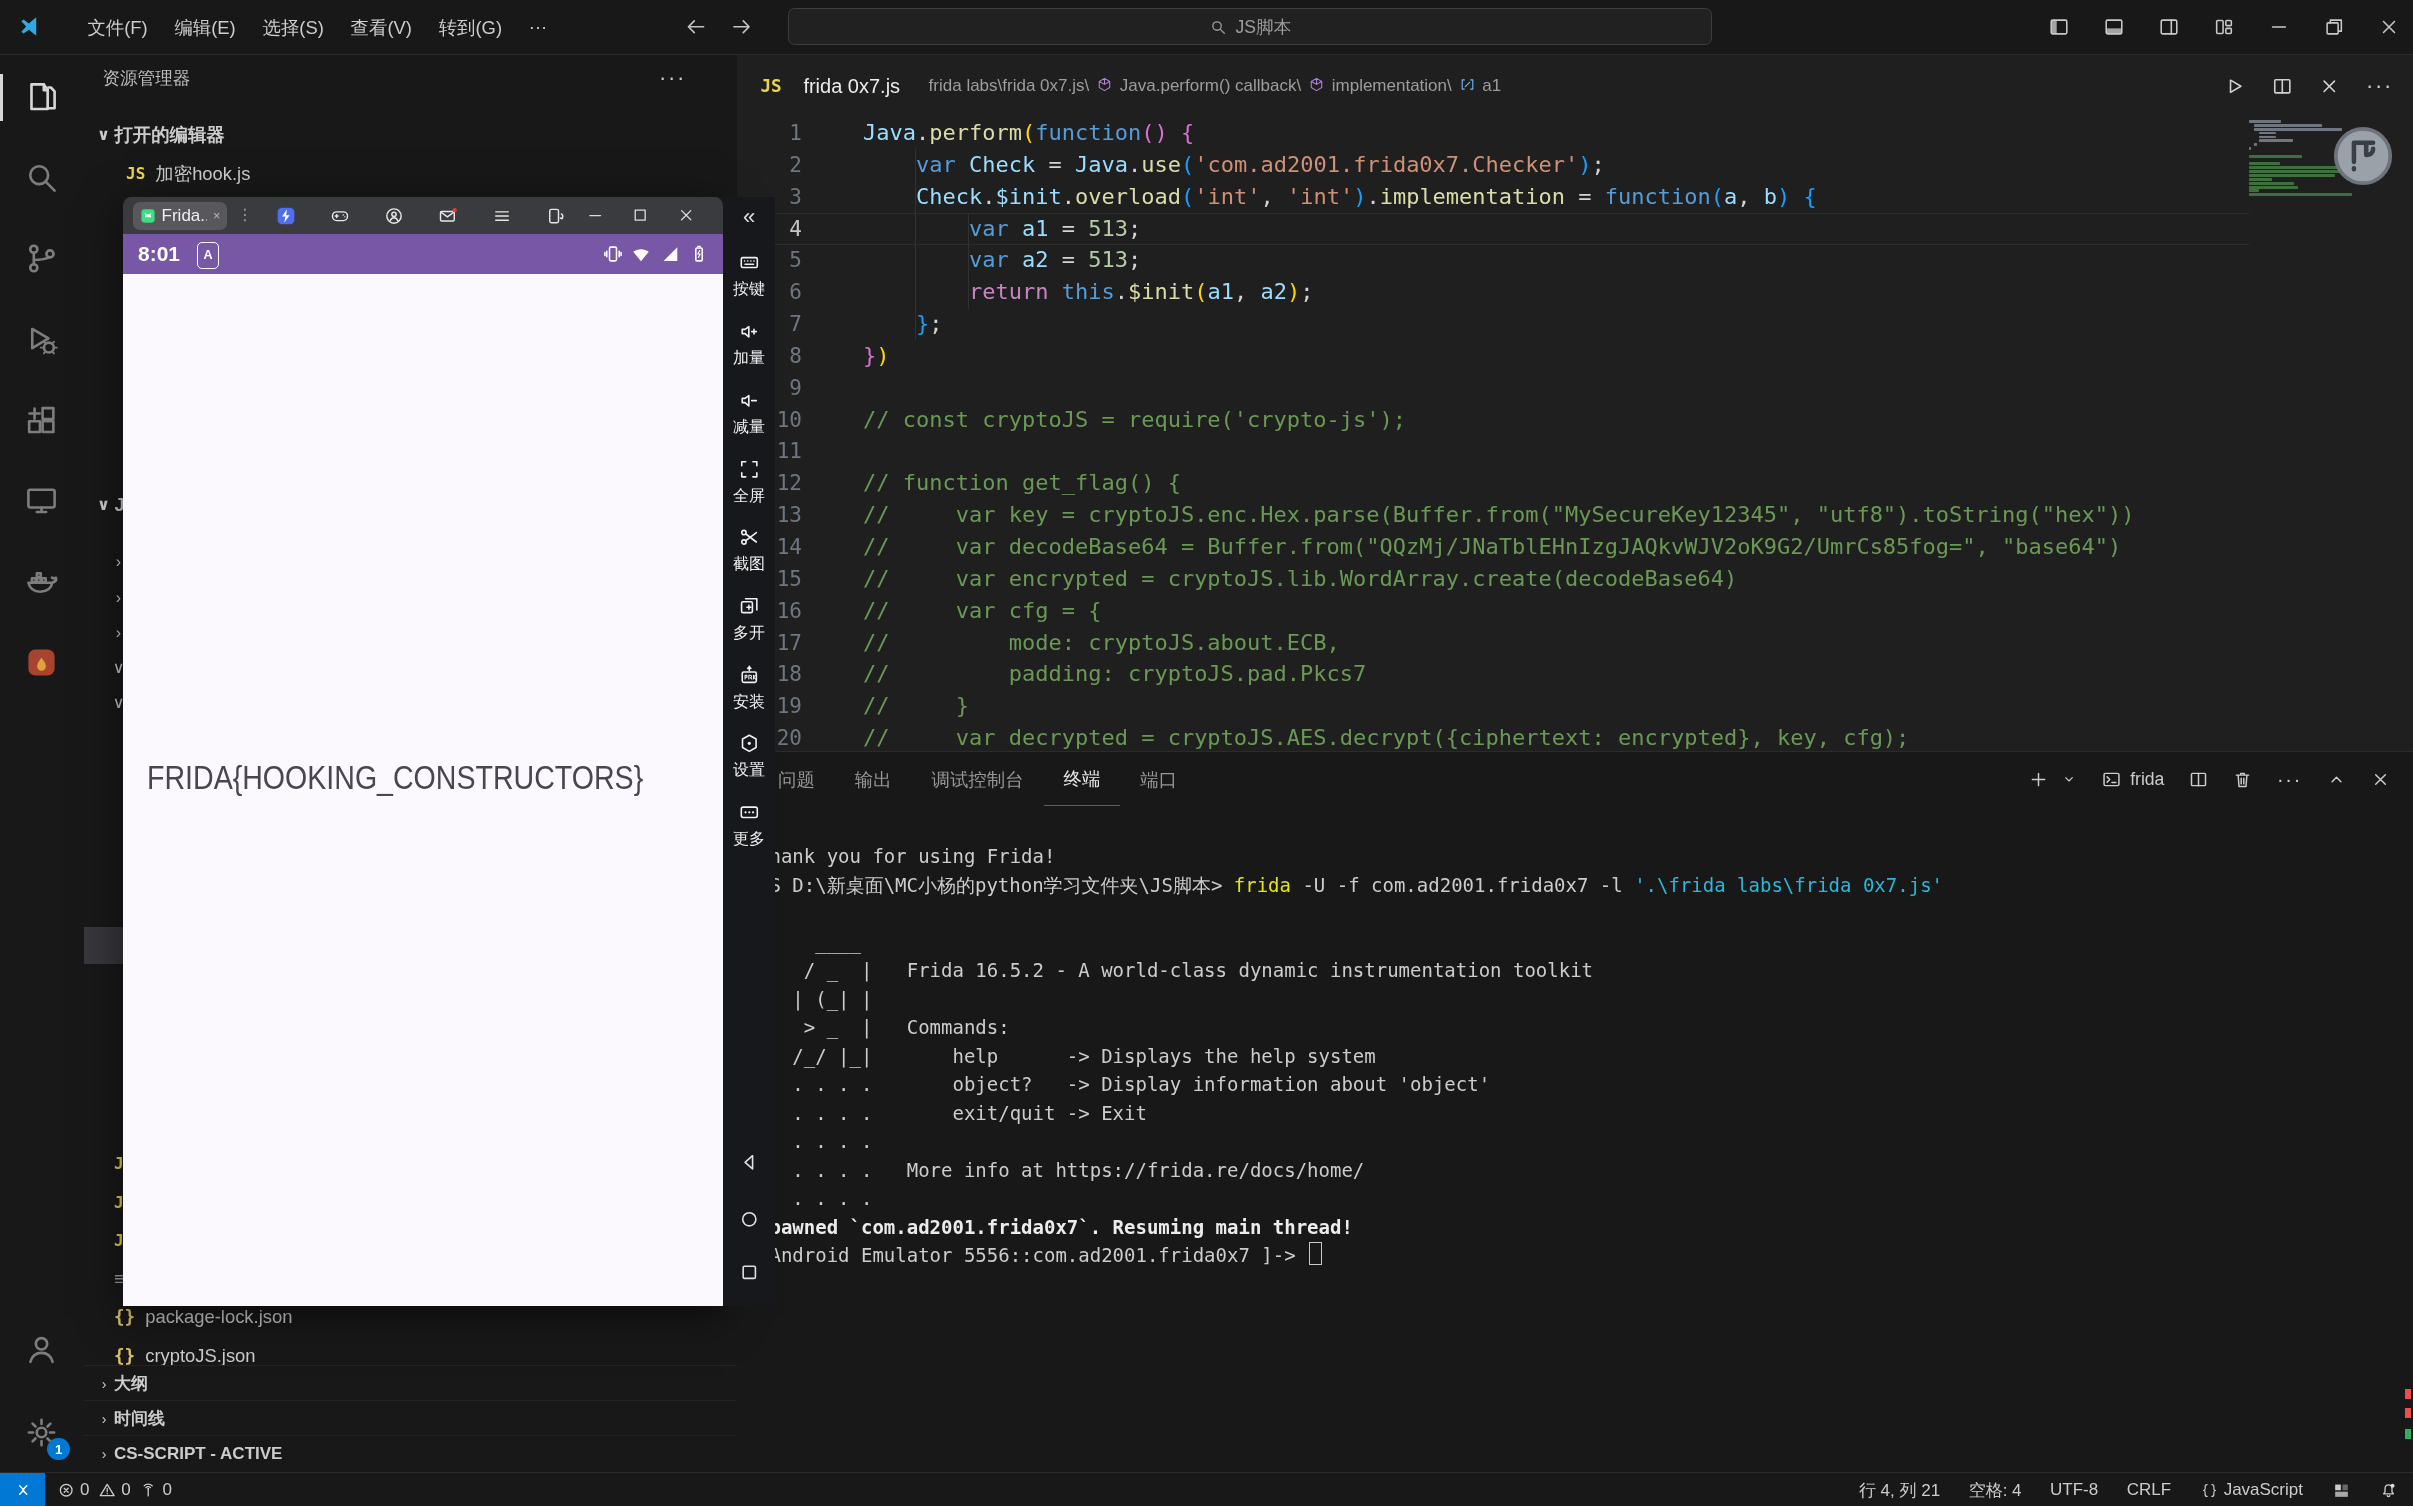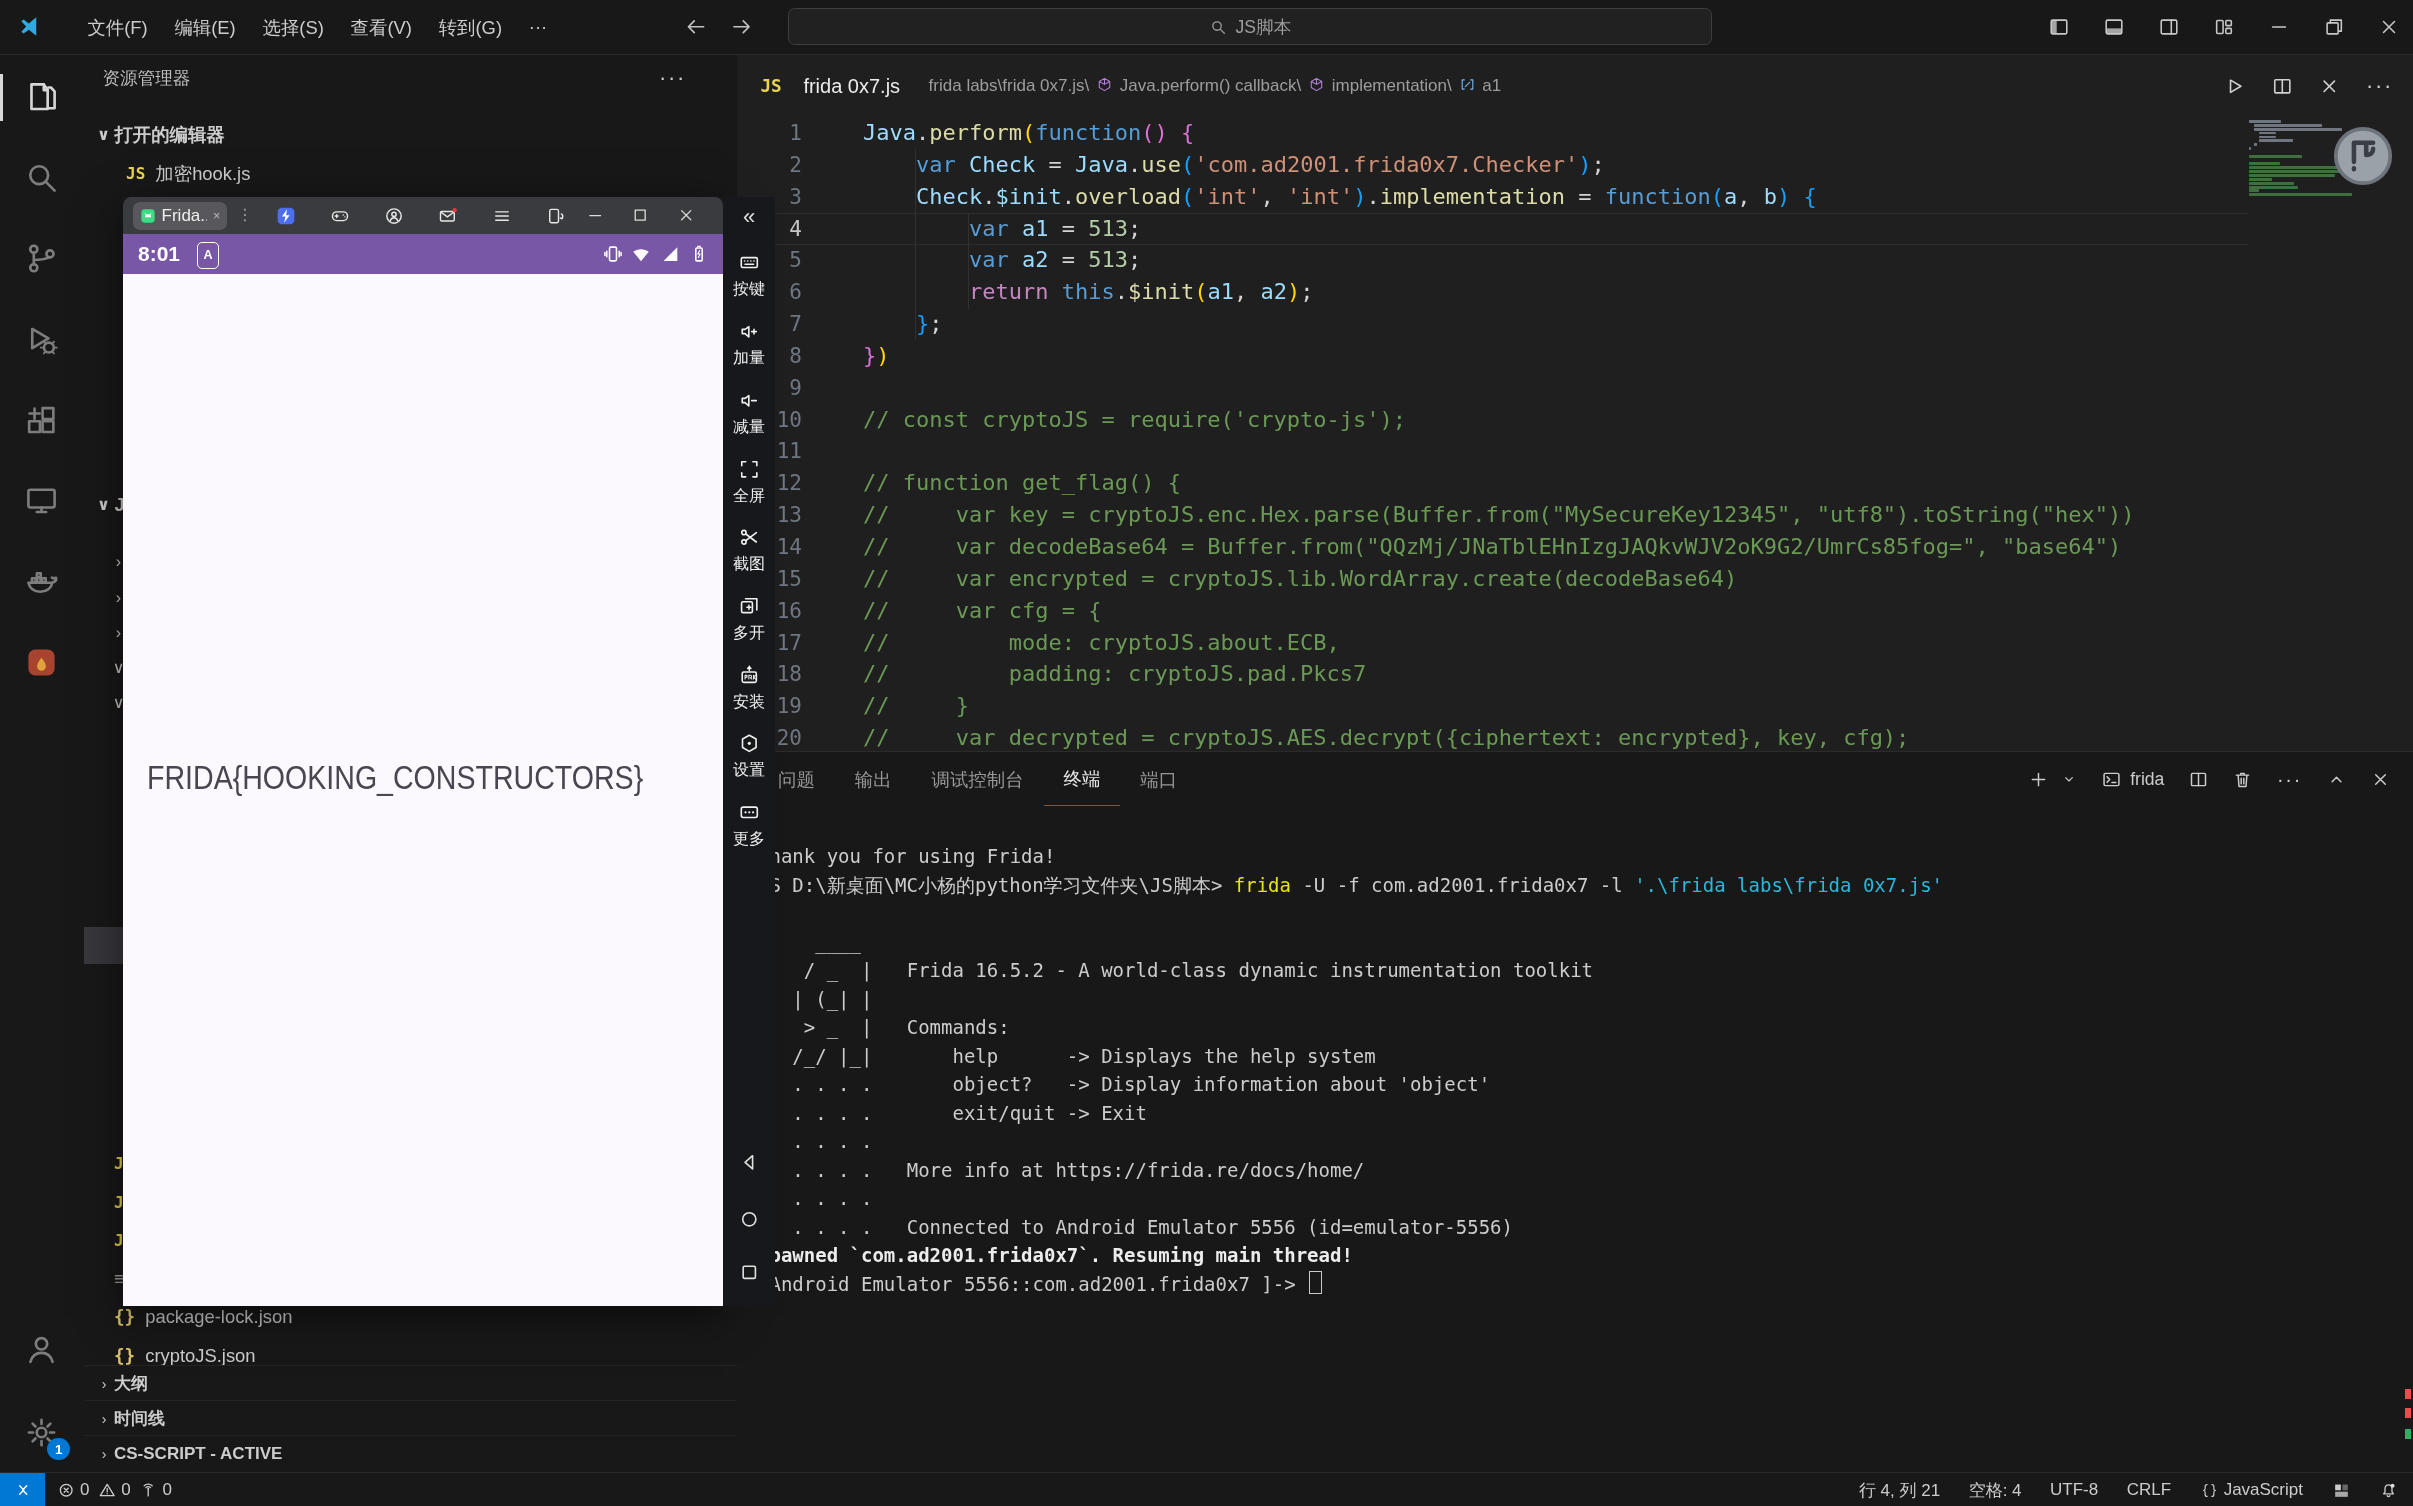--- a/index.html
+++ b/index.html
@@ -551,21 +551,20 @@
         <div class="tline"><span>     ____</span></div>
         <div class="tline"><span>    / _  |   Frida 16.5.2 - A world-class dynamic instrumentation toolkit</span></div>
         <div class="tline"><span>   | (_| |</span></div>
         <div class="tline"><span>    &gt; _  |   Commands:</span></div>
         <div class="tline"><span>   /_/ |_|       help      -&gt; Displays the help system</span></div>
         <div class="tline"><span>   . . . .       object?   -&gt; Display information about 'object'</span></div>
         <div class="tline"><span>   . . . .       exit/quit -&gt; Exit</span></div>
         <div class="tline"><span>   . . . .</span></div>
         <div class="tline"><span>   . . . .   More info at https://frida.re/docs/home/</span></div>
         <div class="tline"><span>   . . . .</span></div>
-        <div class="tline"><span>   . . . .   Connected to Android Emulator 5556 (id=emulator-5556)</span></div>
         <div class="tline"><span class="t-b">Spawned `com.ad2001.frida0x7`. Resuming main thread!</span></div>
         <div class="tline"><span>[Android Emulator 5556::com.ad2001.frida0x7 ]-&gt; </span><span class="tcursor"></span></div>
       </div>
     <div class="ruler-mark" style="top:637px;background:#f14c4c"></div>
     <div class="ruler-mark" style="top:656px;background:#f14c4c"></div>
     <div class="ruler-mark" style="top:677px;background:#2faf64"></div>
   </div>
 
   <div class="statusbar">
     <div class="remoteblk">

